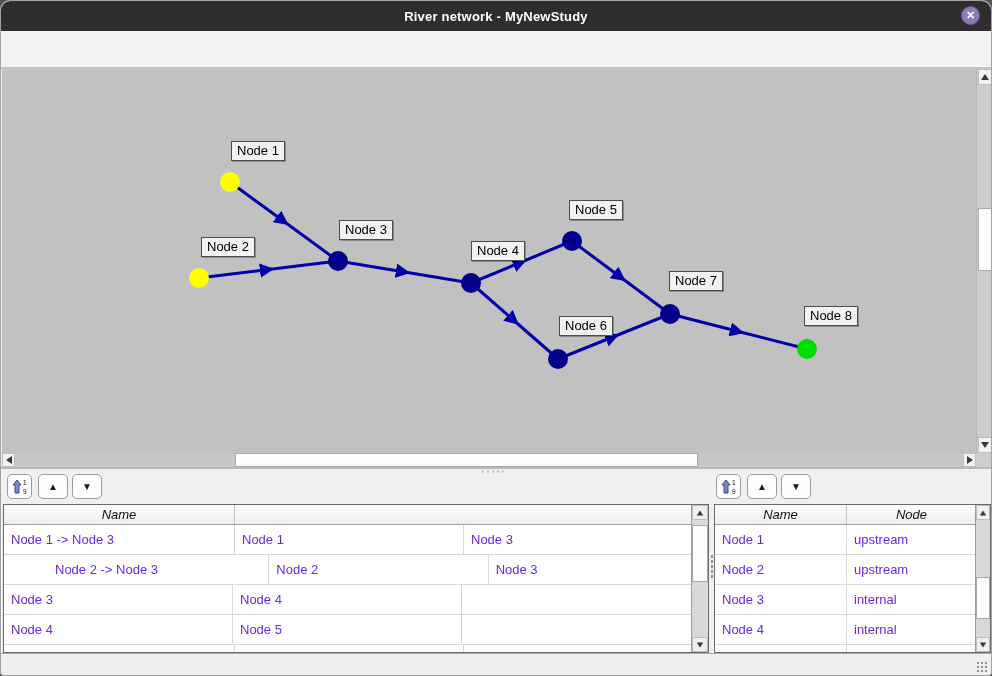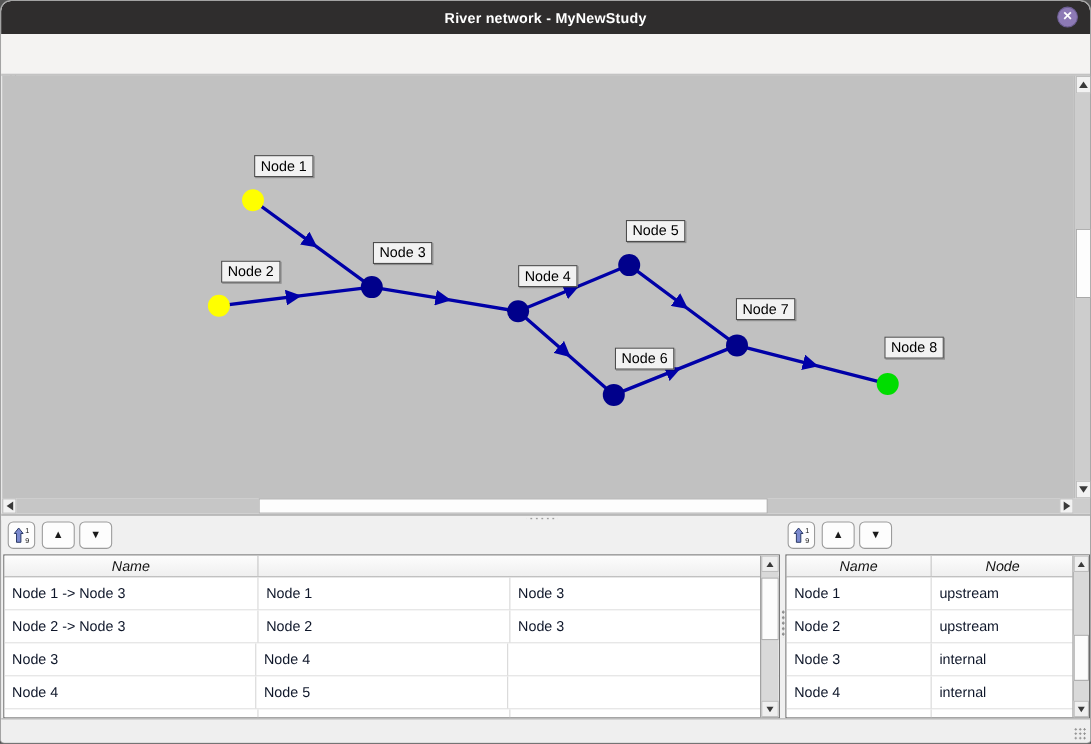--- a/index.html
+++ b/index.html
@@ -105,21 +105,21 @@
     border:1px solid #6a6a6a; overflow:hidden;
   }
   .thdr{ display:flex; height:20px; background:linear-gradient(#fdfdfd,#efefef); border-bottom:1px solid #9c9c9c;font-style:italic; }
   .hcell{
     font-size:13px; color:#111; text-align:center; line-height:19px;
     border-right:1px solid #c6c6c6; overflow:hidden; white-space:nowrap; cursor:pointer;
   }
   .trow{ display:flex; height:30px; border-bottom:1px solid #d8d8d8; background:#fff; cursor:pointer; }
   .trow.partial{ height:8px; border-bottom:none; }
   .tcell{
-    font-size:13px; color:#0f172a; line-height:29px; padding-left:7px;
+    font-size:13px; color:#6d28d9; line-height:29px; padding-left:7px;
     border-right:1px solid #d8d8d8; overflow:hidden; white-space:nowrap;
   }
   .tv-scroll{ position:absolute; top:0; right:0; bottom:0; background:#d9d9d9; border-left:1px solid #9c9c9c; }
   .tv-scroll .sb{ position:absolute; left:0; width:100%; height:15px; background:#efefef; border:1px solid #bdbdbd; display:flex; align-items:center; justify-content:center; cursor:pointer; }
   .tv-scroll .sb.top{ top:0; } .tv-scroll .sb.bot{ bottom:0; }
   .tv-thumb{ position:absolute; left:0; width:100%; background:#fcfcfc; border:1px solid #a9a9a9; cursor:pointer; }
 
   
   .statusbar{
     position:absolute; left:0; top:652px; width:100%; height:23px;
@@ -256,21 +256,21 @@
     <div class="thdr" id="branches-thdr">
         <div class="hcell" style="width: 231px;">Name</div>
       </div>
     <div id="branches-tbody">
         <div class="trow">
           <div class="tcell" style="width: 231px;">Node 1 -&gt; Node 3</div>
           <div class="tcell" style="width: 229px;">Node 1</div>
           <div class="tcell" style="width: 229px;">Node 3</div>
         </div>
         <div class="trow">
-          <div class="tcell" style="width: 231px;">Node 2 -&gt; Node 3</div>
+          <div class="tcell" style="width: 231px; margin-left: 44px;">Node 2 -&gt; Node 3</div>
           <div class="tcell" style="width: 229px;">Node 2</div>
           <div class="tcell" style="width: 229px;">Node 3</div>
         </div>
         <div class="trow">
           <div class="tcell" style="width: 229px;">Node 3</div>
           <div class="tcell" style="width: 229px;">Node 4</div>
         </div>
         <div class="trow">
           <div class="tcell" style="width: 229px;">Node 4</div>
           <div class="tcell" style="width: 229px;">Node 5</div>

